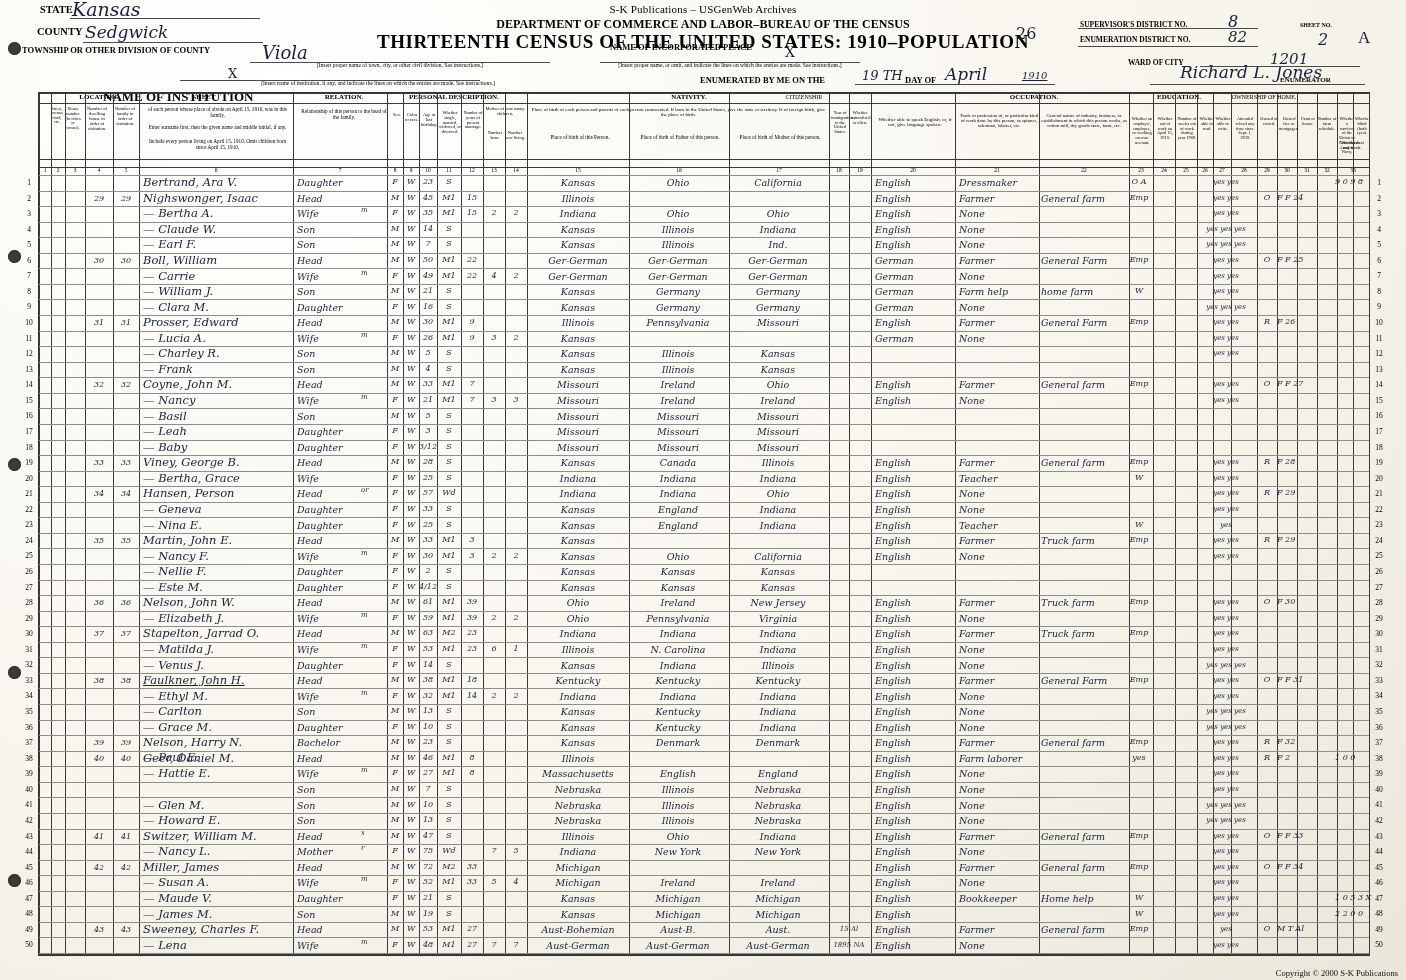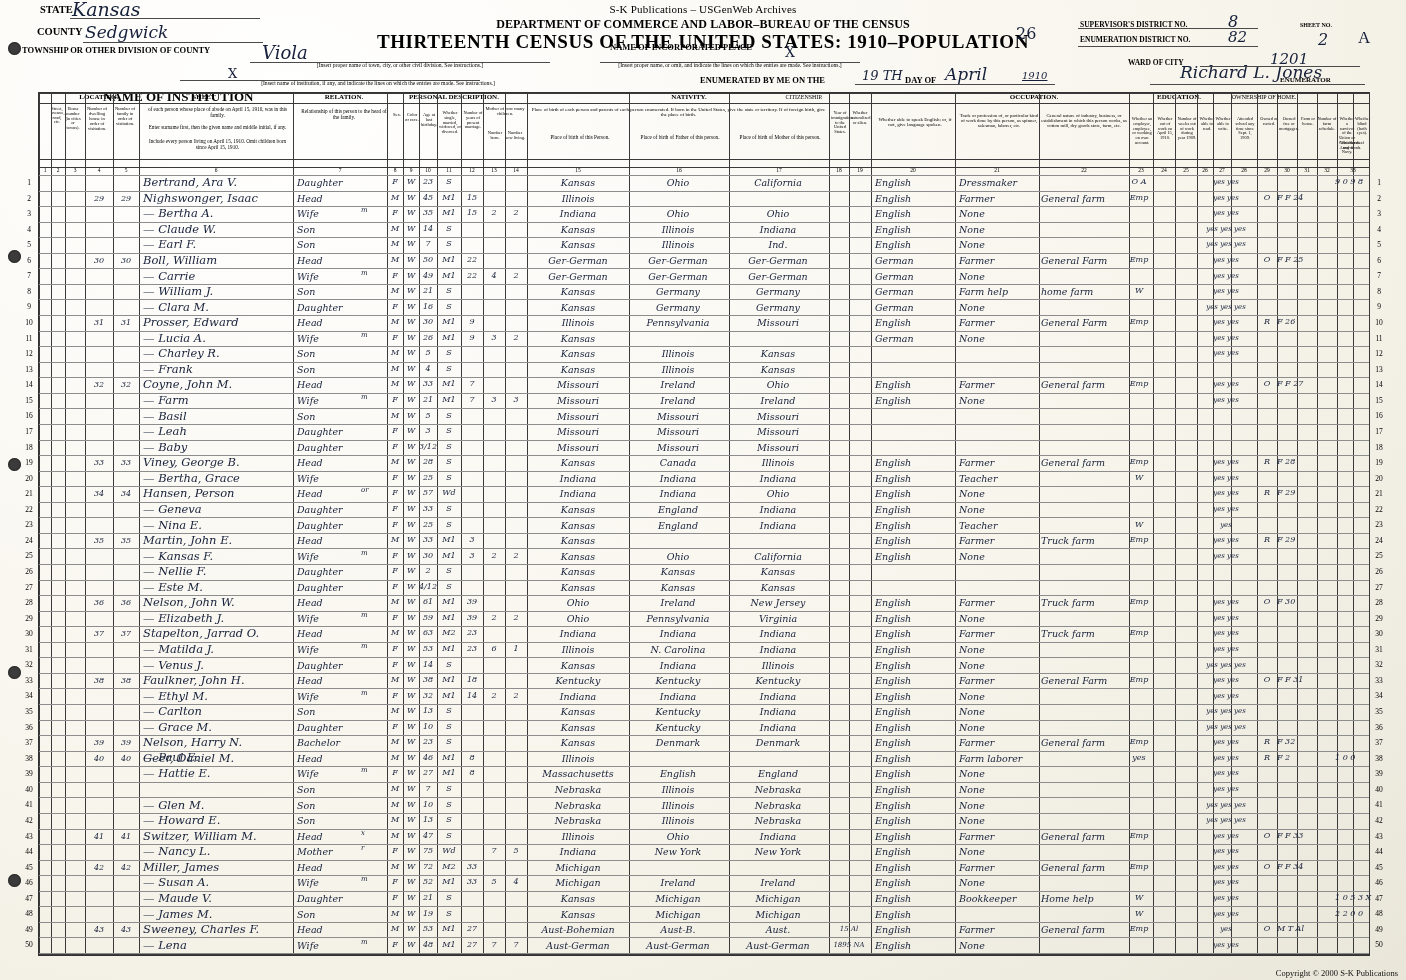--- a/index.html
+++ b/index.html
@@ -525,21 +525,21 @@
         <div class="cellhand sm" style="left: 690px; top: 286.48px; width: 98px; text-align: center;">Ohio</div>
         <div class="cellhand sm" style="left: 836px; top: 286.48px;">English</div>
         <div class="cellhand sm" style="left: 920px; top: 286.48px;">Farmer</div>
         <div class="cellhand sm" style="left: 1002px; top: 286.48px;">General farm</div>
         <div class="cellhand xs" style="left: 1086px; top: 286.48px; width: 28px; text-align: center;">Emp</div>
         <div class="cellhand xxs" style="left: 1158px; top: 287.48px; width: 58px; text-align: center;">yes yes</div>
         <div class="cellhand xs" style="left: 1218px; top: 286.48px; width: 20px; text-align: center;">O</div>
         <div class="cellhand xs" style="left: 1238px; top: 286.48px; width: 60px; text-align: left;">F F 27</div>
         <div class="rownum" style="left: -17px; top: 302.84px;">15</div>
         <div class="rownum" style="left: 1333px; top: 302.84px;">15</div>
-        <div class="cellhand nm" style="left: 104px; top: 300.04px;">— Farm</div>
+        <div class="cellhand nm" style="left: 104px; top: 300.04px;">— Nancy</div>
         <div class="cellhand sm" style="left: 258px; top: 302.04px;">Wife</div>
         <div class="cellhand xxs" style="left: 322px; top: 300.04px;">m</div>
         <div class="cellhand xs" style="left: 348px; top: 302.04px; width: 16px; text-align: center;">F</div>
         <div class="cellhand xs" style="left: 364px; top: 302.04px; width: 16px; text-align: center;">W</div>
         <div class="cellhand xs" style="left: 380px; top: 302.04px; width: 18px; text-align: center;">21</div>
         <div class="cellhand xs" style="left: 398px; top: 302.04px; width: 24px; text-align: center;">M1</div>
         <div class="cellhand xs" style="left: 422px; top: 302.04px; width: 22px; text-align: center;">7</div>
         <div class="cellhand xs" style="left: 444px; top: 302.04px; width: 22px; text-align: center;">3</div>
         <div class="cellhand xs" style="left: 466px; top: 302.04px; width: 22px; text-align: center;">3</div>
         <div class="cellhand sm" style="left: 490px; top: 302.04px; width: 98px; text-align: center;">Missouri</div>
@@ -678,21 +678,21 @@
         <div class="cellhand sm" style="left: 490px; top: 442.08px; width: 98px; text-align: center;">Kansas</div>
         <div class="cellhand sm" style="left: 836px; top: 442.08px;">English</div>
         <div class="cellhand sm" style="left: 920px; top: 442.08px;">Farmer</div>
         <div class="cellhand sm" style="left: 1002px; top: 442.08px;">Truck farm</div>
         <div class="cellhand xs" style="left: 1086px; top: 442.08px; width: 28px; text-align: center;">Emp</div>
         <div class="cellhand xxs" style="left: 1158px; top: 443.08px; width: 58px; text-align: center;">yes yes</div>
         <div class="cellhand xs" style="left: 1218px; top: 442.08px; width: 20px; text-align: center;">R</div>
         <div class="cellhand xs" style="left: 1238px; top: 442.08px; width: 60px; text-align: left;">F 29</div>
         <div class="rownum" style="left: -17px; top: 458.44px;">25</div>
         <div class="rownum" style="left: 1333px; top: 458.44px;">25</div>
-        <div class="cellhand nm" style="left: 104px; top: 455.64px;">— Kansas F.</div>
+        <div class="cellhand nm" style="left: 104px; top: 455.64px;">— Nancy F.</div>
         <div class="cellhand sm" style="left: 258px; top: 457.64px;">Wife</div>
         <div class="cellhand xxs" style="left: 322px; top: 455.64px;">m</div>
         <div class="cellhand xs" style="left: 348px; top: 457.64px; width: 16px; text-align: center;">F</div>
         <div class="cellhand xs" style="left: 364px; top: 457.64px; width: 16px; text-align: center;">W</div>
         <div class="cellhand xs" style="left: 380px; top: 457.64px; width: 18px; text-align: center;">30</div>
         <div class="cellhand xs" style="left: 398px; top: 457.64px; width: 24px; text-align: center;">M1</div>
         <div class="cellhand xs" style="left: 422px; top: 457.64px; width: 22px; text-align: center;">3</div>
         <div class="cellhand xs" style="left: 444px; top: 457.64px; width: 22px; text-align: center;">2</div>
         <div class="cellhand xs" style="left: 466px; top: 457.64px; width: 22px; text-align: center;">2</div>
         <div class="cellhand sm" style="left: 490px; top: 457.64px; width: 98px; text-align: center;">Kansas</div>
@@ -810,21 +810,21 @@
         <div class="cellhand sm" style="left: 490px; top: 566.56px; width: 98px; text-align: center;">Kansas</div>
         <div class="cellhand sm" style="left: 590px; top: 566.56px; width: 98px; text-align: center;">Indiana</div>
         <div class="cellhand sm" style="left: 690px; top: 566.56px; width: 98px; text-align: center;">Illinois</div>
         <div class="cellhand sm" style="left: 836px; top: 566.56px;">English</div>
         <div class="cellhand sm" style="left: 920px; top: 566.56px;">None</div>
         <div class="cellhand xxs" style="left: 1158px; top: 567.56px; width: 58px; text-align: center;">yes yes yes</div>
         <div class="rownum" style="left: -17px; top: 582.92px;">33</div>
         <div class="rownum" style="left: 1333px; top: 582.92px;">33</div>
         <div class="cellhand xs" style="left: 46px; top: 583.12px; width: 28px; text-align: center;">38</div>
         <div class="cellhand xs" style="left: 74px; top: 583.12px; width: 26px; text-align: center;">38</div>
-        <div class="cellhand nm" style="left: 104px; top: 580.12px;">Faulkner, John H.</div>
+        <div class="cellhand nm" style="left: 104px; top: 580.12px; text-decoration: underline;">Faulkner, John H.</div>
         <div class="cellhand sm" style="left: 258px; top: 582.12px;">Head</div>
         <div class="cellhand xs" style="left: 348px; top: 582.12px; width: 16px; text-align: center;">M</div>
         <div class="cellhand xs" style="left: 364px; top: 582.12px; width: 16px; text-align: center;">W</div>
         <div class="cellhand xs" style="left: 380px; top: 582.12px; width: 18px; text-align: center;">38</div>
         <div class="cellhand xs" style="left: 398px; top: 582.12px; width: 24px; text-align: center;">M1</div>
         <div class="cellhand xs" style="left: 422px; top: 582.12px; width: 22px; text-align: center;">18</div>
         <div class="cellhand sm" style="left: 490px; top: 582.12px; width: 98px; text-align: center;">Kentucky</div>
         <div class="cellhand sm" style="left: 590px; top: 582.12px; width: 98px; text-align: center;">Kentucky</div>
         <div class="cellhand sm" style="left: 690px; top: 582.12px; width: 98px; text-align: center;">Kentucky</div>
         <div class="cellhand sm" style="left: 836px; top: 582.12px;">English</div>

